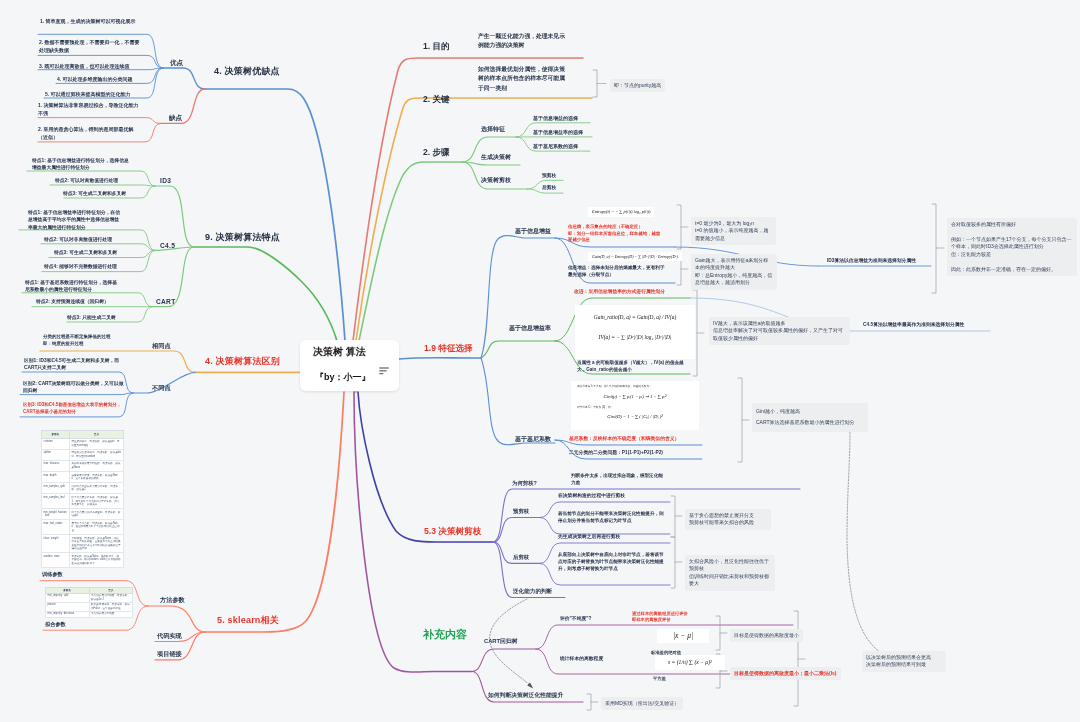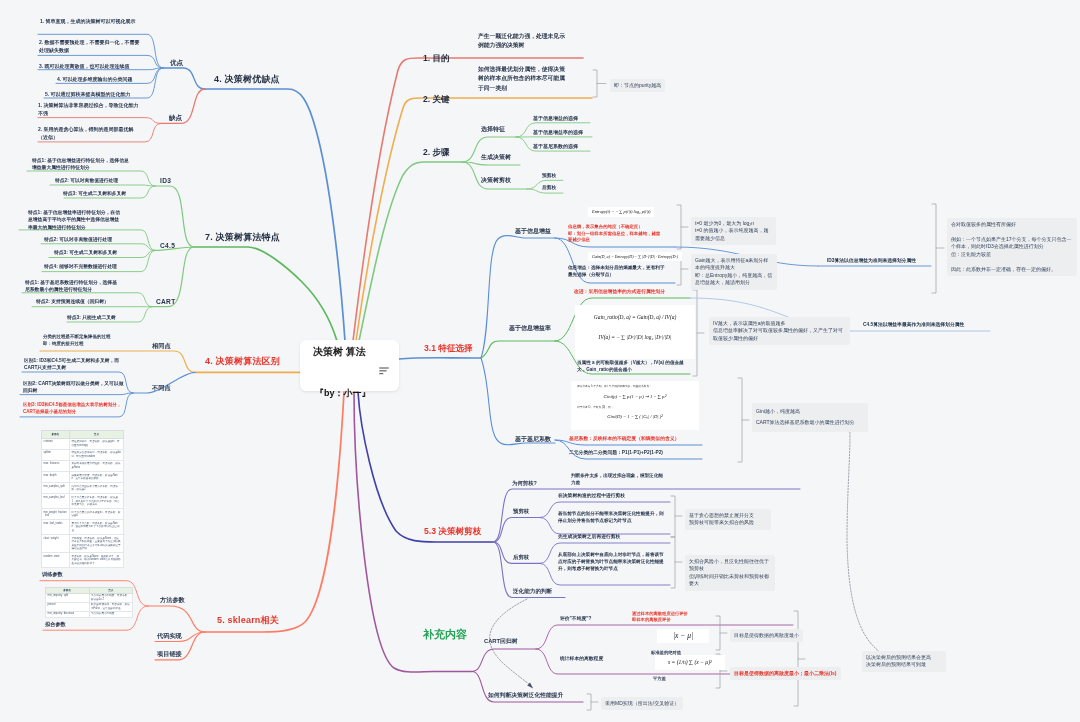--- a/index.html
+++ b/index.html
@@ -17,21 +17,21 @@
   .t2{font-size:8.5px;font-weight:bold;}
   .t3{font-size:6.6px;font-weight:bold;}
   .leaf{font-size:5.6px;font-weight:bold;}
   .leafn{font-size:5.6px;}
   .note{background:#eceef0;border-radius:2px;padding:2.8px 4px;font-size:5px;
         color:#2f3e56;line-height:1.5;}
   .fml{background:#ffffff;padding:2px 4px;display:inline-block;}
   .center-node{position:absolute;background:#fff;border-radius:6px;
        box-shadow:0 1px 3px rgba(0,0,0,.10);}
   .center-title{font-size:10px;font-weight:bold;color:#1d1d1d;line-height:1.1;}
-  .center-author{font-size:9px;font-weight:bold;color:#141414;line-height:1.1;margin-top:16px;}
+  .center-author{font-size:9px;font-weight:bold;color:#141414;line-height:1.1;}
   table.tb{border-collapse:collapse;font-size:2.6px;background:#fff;
            border:1px solid #d8dde3;table-layout:fixed;}
   table.tb th{background:#e8f2e2;border:1px solid #d8dde3;padding:1.6px;font-weight:bold;
               color:#3a4a5e;text-align:center;}
   table.tb td{border:1px solid #e2e7ec;padding:1.6px 1.5px;color:#47566b;line-height:1.35;
               vertical-align:top;word-break:break-all;}
 </style>
 </head>
 <body>
 <div id="stage">
@@ -143,35 +143,35 @@
   <div id="nodes">
       <div class="center-node" style="left: 300px; top: 340px; width: 99px; height: 51px;">
         <div class="center-title" style="position: absolute; left: 13px; top: 6px;">决策树 算法</div>
         <div class="center-author" style="position: absolute; left: 15px; top: 33px;">『by：小一』</div>
         <div style="position: absolute; left: 78.5px; top: 21px; width: 10px; height: 8px; overflow: visible;"><svg width="10" height="8" viewBox="0 0 10 8">
             <path d="M0.3 1.0 H9.7" stroke="#6f6f6f" stroke-width="1.3" stroke-linecap="butt"></path>
             <path d="M0.3 3.8 H7.6" stroke="#6f6f6f" stroke-width="1.3" stroke-linecap="butt"></path>
             <path d="M0.3 6.6 H4.3" stroke="#6f6f6f" stroke-width="1.3" stroke-linecap="butt"></path>
           </svg></div>
       </div>
-      <div class="nd t2 nw" style="top: 41px; left: 423px; color: rgb(36, 48, 67); margin-top: 12px;">1. 目的</div>
+      <div class="nd t2 nw" style="top: 41px; left: 423px; color: rgb(36, 48, 67);">1. 目的</div>
       <div class="nd leaf" style="width: 92px; top: 32px; left: 478px; color: rgb(36, 48, 67); font-size: 5.8px; line-height: 1.62;">产生一颗泛化能力强，处理未见示例能力强的决策树</div>
       <div class="nd t2 nw" style="top: 94px; left: 423px; color: rgb(36, 48, 67);">2. 关键</div>
       <div class="nd leaf" style="width: 92px; top: 65px; left: 478px; font-size: 5.8px; line-height: 1.62;">如何选择最优划分属性，使得决策树的样本点所包含的样本尽可能属于同一类别</div>
       <div class="nd note nw" style="top: 79px; left: 610px; position: absolute;">即：节点的purity越高</div>
       <div class="nd t2 nw" style="top: 147px; left: 423px; color: rgb(36, 48, 67);">2. 步骤</div>
       <div class="nd t3 nw" style="top: 126px; left: 481px; font-size: 6px;">选择特征</div>
       <div class="nd t3 nw" style="top: 154px; left: 481px; font-size: 6px;">生成决策树</div>
       <div class="nd t3 nw" style="top: 177px; left: 481px; font-size: 6px;">决策树剪枝</div>
       <div class="nd leaf nw" style="top: 114.6px; left: 533px; font-size: 5px;">基于信息增益的选择</div>
       <div class="nd leaf nw" style="top: 128.7px; left: 533px; font-size: 5px;">基于信息增益率的选择</div>
       <div class="nd leaf nw" style="top: 142.9px; left: 533px; font-size: 5px;">基于基尼系数的选择</div>
       <div class="nd leaf nw" style="top: 172.6px; left: 542px; font-size: 4.8px;">预剪枝</div>
       <div class="nd leaf nw" style="top: 185.4px; left: 542px; font-size: 4.8px;">后剪枝</div>
-      <div class="nd t2 nw" style="top: 343px; left: 424px; color: rgb(232, 53, 42); font-size: 8.6px;">3.1 特征选择</div>
+      <div class="nd t2 nw" style="top: 343px; left: 424px; color: rgb(232, 53, 42); font-size: 8.6px;">1.9 特征选择</div>
       <div class="nd t3 nw" style="top: 228px; left: 0px; width: 551px; text-align: right; font-size: 6px;">基于信息增益</div>
       <div class="nd fml nw" style="top: 207px; left: 588px; font-size: 4.4px; color: rgb(17, 17, 17); font-family: &quot;Liberation Serif&quot;, serif; font-style: italic;">Entropy(t) = − ∑ p(i|t) log₂ p(i|t)</div>
       <div class="nd leaf" style="width: 96px; top: 224px; left: 568px; color: rgb(232, 53, 42); font-size: 4.4px; line-height: 1.5; white-space: pre-line;">信息熵，表示集合的纯度（不确定度）
 即：划分一组样本所需信息位，样本越纯，越需要越少信息</div>
       <div class="nd fml nw" style="top: 252px; left: 588px; font-size: 4.1px; color: rgb(17, 17, 17); font-family: &quot;Liberation Serif&quot;, serif; font-style: italic;">Gain(D, a) = Entropy(D) − ∑ |Dᵛ|/|D| · Entropy(Dᵛ)</div>
       <div class="nd leaf" style="width: 100px; top: 265px; left: 568px; font-size: 4.6px; line-height: 1.5;">信息增益：选择未划分后的熵减最大，更有利于最先选择（分裂节点）</div>
       <div class="nd note" style="width: 77px; top: 217px; left: 691px; position: absolute; white-space: pre-line;">t=0 最少为0，最大为 log₂n
 t=0 的值越小，表示纯度越高，越需要越少信息</div>
       <div class="nd note" style="width: 78px; top: 254px; left: 691px; position: absolute; white-space: pre-line;">Gain越大，表示用特征a来划分样本的纯度提升越大
 即：总Entropy越小，纯度越高，信息增益越大，越适用划分</div>
@@ -226,31 +226,31 @@
       <div class="nd leaf nw" style="top: 650px; left: 651px; font-size: 4.3px;">标准差的绝对值</div>
       <div class="nd leaf nw" style="top: 656px; left: 560px; font-size: 4.8px;">统计样本的离散程度</div>
       <div class="nd fml nw" style="top: 655px; left: 655px; font-size: 5.6px; color: rgb(17, 17, 17); font-family: &quot;Liberation Serif&quot;, serif; font-style: italic; padding: 4px 13px;">s = (1/n) ∑ (x − μ)²</div>
       <div class="nd leaf nw" style="top: 676px; left: 653px; font-size: 4.3px;">平方差</div>
       <div class="nd note nw" style="top: 629px; left: 730px; position: absolute;">目标是使得数据的离散度最小</div>
       <div class="nd note nw" style="top: 667px; left: 730px; color: rgb(232, 53, 42); position: absolute; font-weight: bold;">目标是使得数据的离散度最小；最小二乘法(ls)</div>
       <div class="nd leaf nw" style="top: 692px; left: 488px; font-size: 5.8px;">如何判断决策树泛化性能提升</div>
       <div class="nd note nw" style="top: 697px; left: 601px; position: absolute;">采用MD实现（留出法/交叉验证）</div>
       <div class="nd note" style="width: 76px; top: 651px; left: 862px; position: absolute; white-space: pre-line;">以决策树后的预测结果会更高
 决策树后的预测结果可到最</div>
-      <div class="nd t1 nw" style="top: 74px; left: 214px; color: rgb(36, 48, 67);">4. 决策树优缺点</div>
+      <div class="nd t1 nw" style="top: 66px; left: 214px; color: rgb(36, 48, 67);">4. 决策树优缺点</div>
       <div class="nd t3 nw" style="top: 59px; left: 170px;">优点</div>
       <div class="nd leaf" style="width: 104px; top: 18px; left: 40px; font-size: 5px; line-height: 1.56;">1. 简单直观，生成的决策树可以可视化展示</div>
       <div class="nd leaf" style="width: 105px; top: 39px; left: 39px; font-size: 5px; line-height: 1.56;">2. 数据不需要预处理，不需要归一化，不需要处理缺失数据</div>
       <div class="nd leaf nw" style="top: 62.5px; left: 39px; font-size: 5px;">3. 既可以处理离散值，也可以处理连续值</div>
       <div class="nd leaf nw" style="top: 76px; left: 57px; font-size: 5px;">4. 可以处理多维度输出的分类问题</div>
       <div class="nd leaf nw" style="top: 90.5px; left: 45px; font-size: 5px;">5. 可以通过剪枝来提高模型的泛化能力</div>
       <div class="nd t3 nw" style="top: 114px; left: 169px;">缺点</div>
       <div class="nd leaf" style="width: 104px; top: 102px; left: 38px; font-size: 5px; line-height: 1.56;">1. 决策树算法非常容易过拟合，导致泛化能力不强</div>
       <div class="nd leaf" style="width: 104px; top: 126px; left: 38px; font-size: 5px; line-height: 1.56;">2. 采用的是贪心算法，得到的是局部最优解（近似）</div>
-      <div class="nd t1 nw" style="top: 232px; left: 205px; color: rgb(36, 48, 67);">7. 决策树算法特点</div>
+      <div class="nd t1 nw" style="top: 232px; left: 205px; color: rgb(36, 48, 67);">9. 决策树算法特点</div>
       <div class="nd t3 nw" style="top: 177px; left: 160px; letter-spacing: 0.3px;">ID3</div>
       <div class="nd leaf" style="width: 97px; top: 156.5px; left: 32px; font-size: 4.8px; line-height: 1.55;">特点1: 基于信息增益进行特征划分，选择信息增益最大属性进行特征划分</div>
       <div class="nd leaf nw" style="top: 177.5px; left: 55px; font-size: 4.8px;">特点2: 可以对离散值进行处理</div>
       <div class="nd leaf nw" style="top: 190.5px; left: 63px; font-size: 4.8px;">特点3: 可生成二叉树和多叉树</div>
       <div class="nd t3 nw" style="top: 241.5px; left: 160px; letter-spacing: 0.3px;">C4.5</div>
       <div class="nd leaf" style="width: 93px; top: 209px; left: 28px; font-size: 4.8px; line-height: 1.55;">特点1: 基于信息增益率进行特征划分，在信息增益高于平均水平的属性中选择信息增益率最大的属性进行特征划分</div>
       <div class="nd leaf nw" style="top: 236.5px; left: 44px; font-size: 4.8px;">特点2: 可以对非离散值进行处理</div>
       <div class="nd leaf nw" style="top: 250.2px; left: 54px; font-size: 4.8px;">特点3: 可生成二叉树和多叉树</div>
       <div class="nd leaf nw" style="top: 264.3px; left: 44px; font-size: 4.8px;">特点4: 能够对不完整数据进行处理</div>
       <div class="nd t3 nw" style="top: 298px; left: 156px; letter-spacing: 0.3px;">CART</div>

